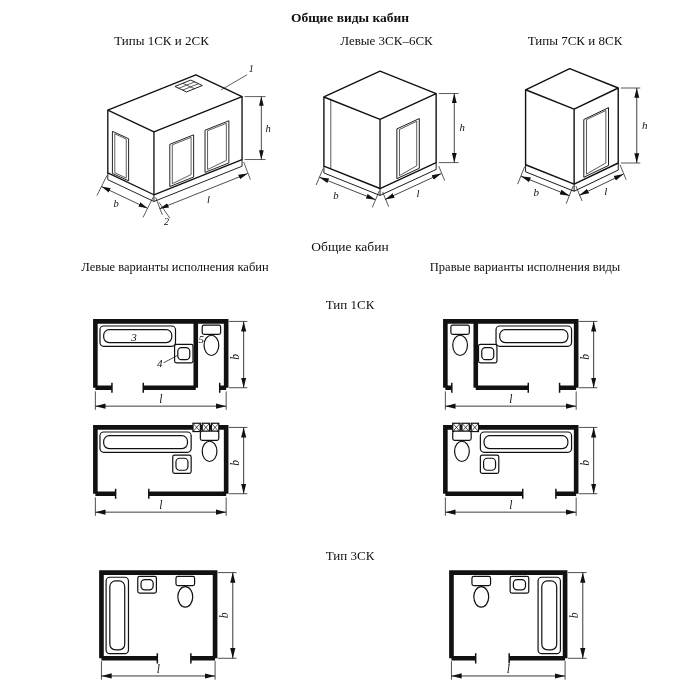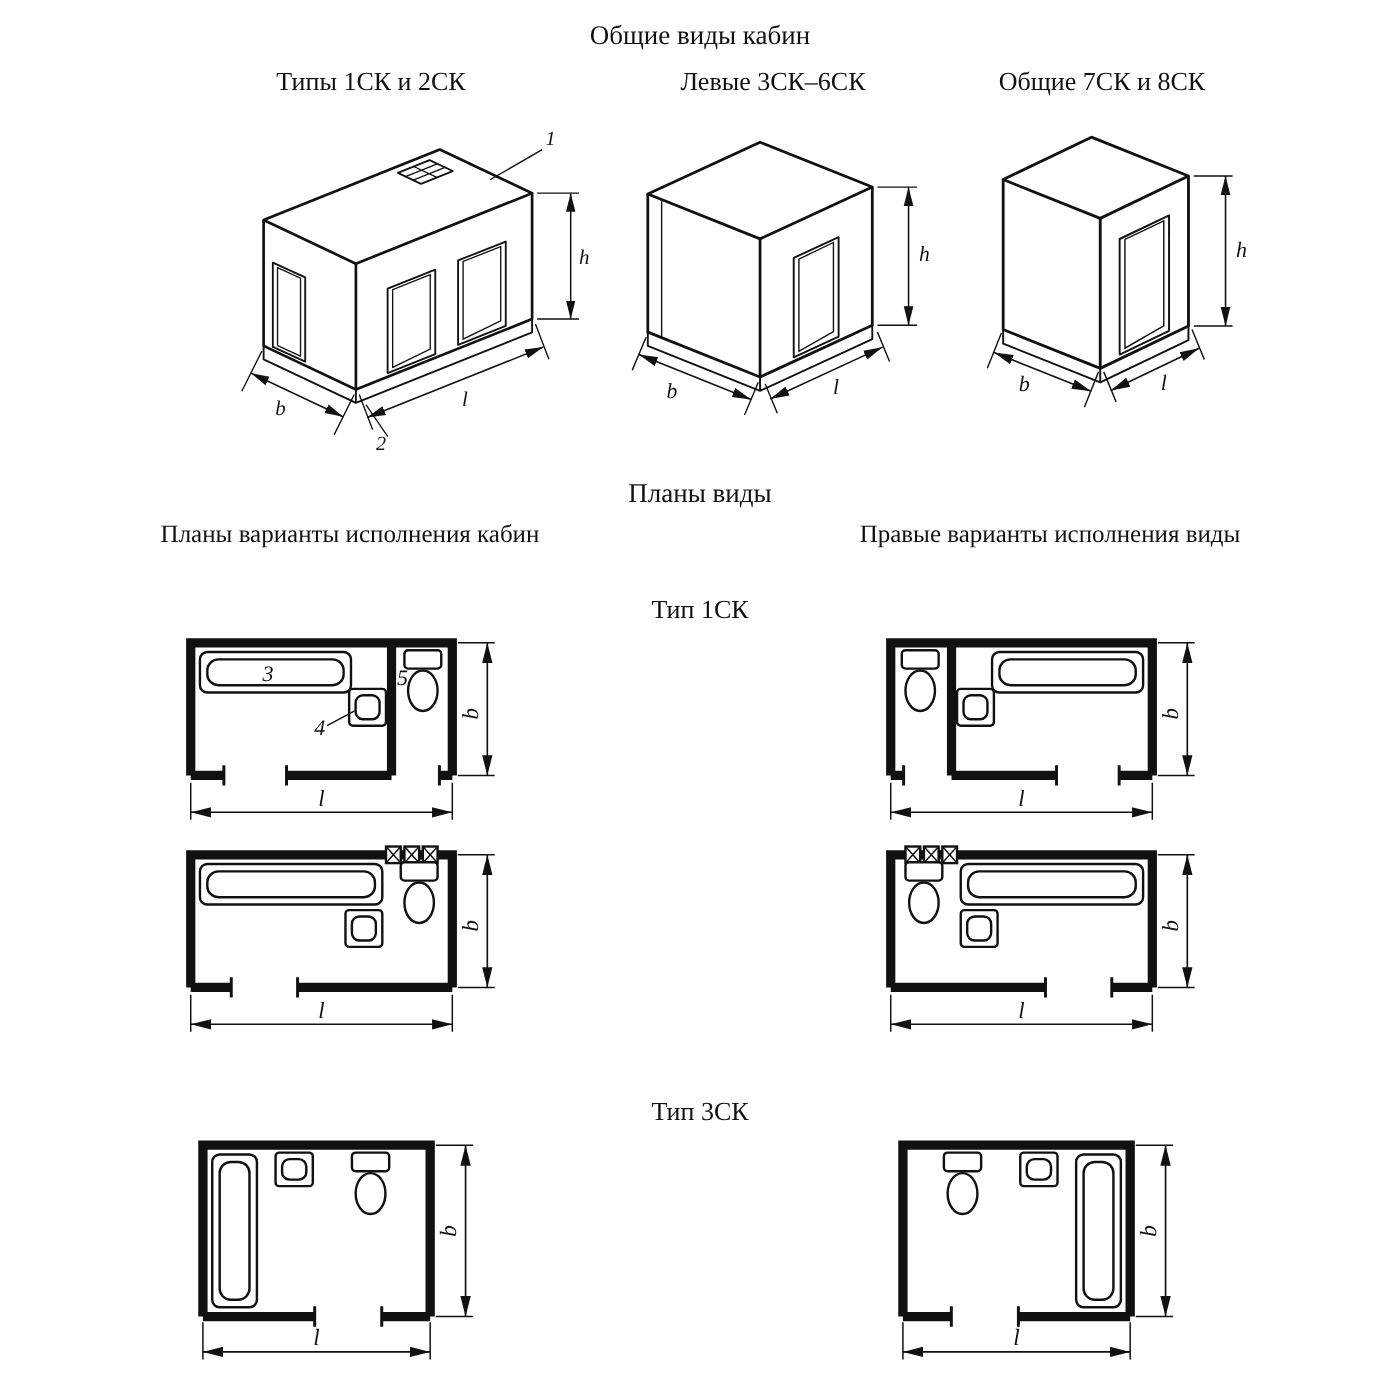--- a/index.html
+++ b/index.html
@@ -1,21 +1,21 @@
 <!DOCTYPE html>
 <html><head>
 <meta charset="utf-8">
 <style>
   *{box-sizing:border-box}
   html,body{margin:0;padding:0}
   body{width:700px;height:700px;background:#fff;color:#111;
        font-family:"Liberation Serif",serif;overflow:hidden}
   .page{padding-top:5px}
-  .h-main{font-size:13.5px;text-align:center;margin:5px 0 7px;font-weight:normal}
-  .iso-row{display:flex;justify-content:center;align-items:flex-start;}
+  .h-main{font-size:13.5px;text-align:center;margin:5px 0 7px;font-weight:bold}
+  .iso-row{display:flex;justify-content:center;align-items:flex-start;gap:24px}
   .iso-col{display:flex;flex-direction:column;align-items:center}
   .iso-lbl{font-size:13px;margin-bottom:9px;text-align:center}
   .plans-title{font-size:13.5px;text-align:center;margin:9px 0 5px}
   .cols-row{display:flex;justify-content:center}
   .col-cell{width:350px;text-align:center;font-size:12.5px}
   .type-lbl{font-size:13px;text-align:center;margin:22px 0 1px}
   .plan-row{display:flex;justify-content:center}
   .plan-cell{width:350px;display:flex;justify-content:center}
   svg{display:block}
   .ol{fill:none;stroke:#111;stroke-width:1.6;stroke-linejoin:round}
@@ -129,21 +129,21 @@
         </g>
         <g>
           <path class="thin" d="M98,155 L105,172 M163,125 L170,142"></path>
           <line class="dim-line" x1="100.9" y1="163.7" x2="165.9" y2="133.7" marker-start="url(#arr)" marker-end="url(#arr)"></line>
           <text class="dim" x="139" y="161" text-anchor="middle">l</text>
         </g>
       </svg>
     </div>
 
     <div class="iso-col">
-      <div class="iso-lbl">Общие 7СК и 8СК</div>
+      <div class="iso-lbl">Типы 7СК и 8СК</div>
       <svg viewBox="0 0 172 170" width="152" height="150">
         <g>
           <path class="ol" d="M80,12 L135,34 L85,58 L30,36 Z"></path>
           <path class="ol" d="M30,36 L30,121 L85,143 L135,119 L135,34"></path>
           <path class="ol" d="M85,58 L85,143"></path>
         </g>
         <g>
           <path class="md" d="M30,121 L30,129 L85,151 L135,127 L135,119"></path>
           <path class="md" d="M85,143 L85,151"></path>
         </g>
@@ -163,24 +163,24 @@
         </g>
         <g>
           <path class="thin" d="M87,145 L94,162 M137,121 L144,138"></path>
           <line class="dim-line" x1="91" y1="155.6" x2="141" y2="131.6" marker-start="url(#arr)" marker-end="url(#arr)"></line>
           <text class="dim" x="121" y="155" text-anchor="middle">l</text>
         </g>
       </svg>
     </div>
   </div>
 
-  <div class="plans-title">Планы виды</div>
+  <div class="plans-title">Общие кабин</div>
 
   <div class="cols-row">
-    <div class="col-cell">Планы варианты исполнения кабин</div>
+    <div class="col-cell">Левые варианты исполнения кабин</div>
     <div class="col-cell">Правые варианты исполнения виды</div>
   </div>
 
   <div class="type-lbl">Тип 1СК</div>
   <div class="plan-row">
 
     <div class="plan-cell">
       <svg viewBox="0 0 190 115" width="175" height="106">
         <g>
           <path class="wall" d="M8,80 L8,8 L150,8 L150,80"></path>

